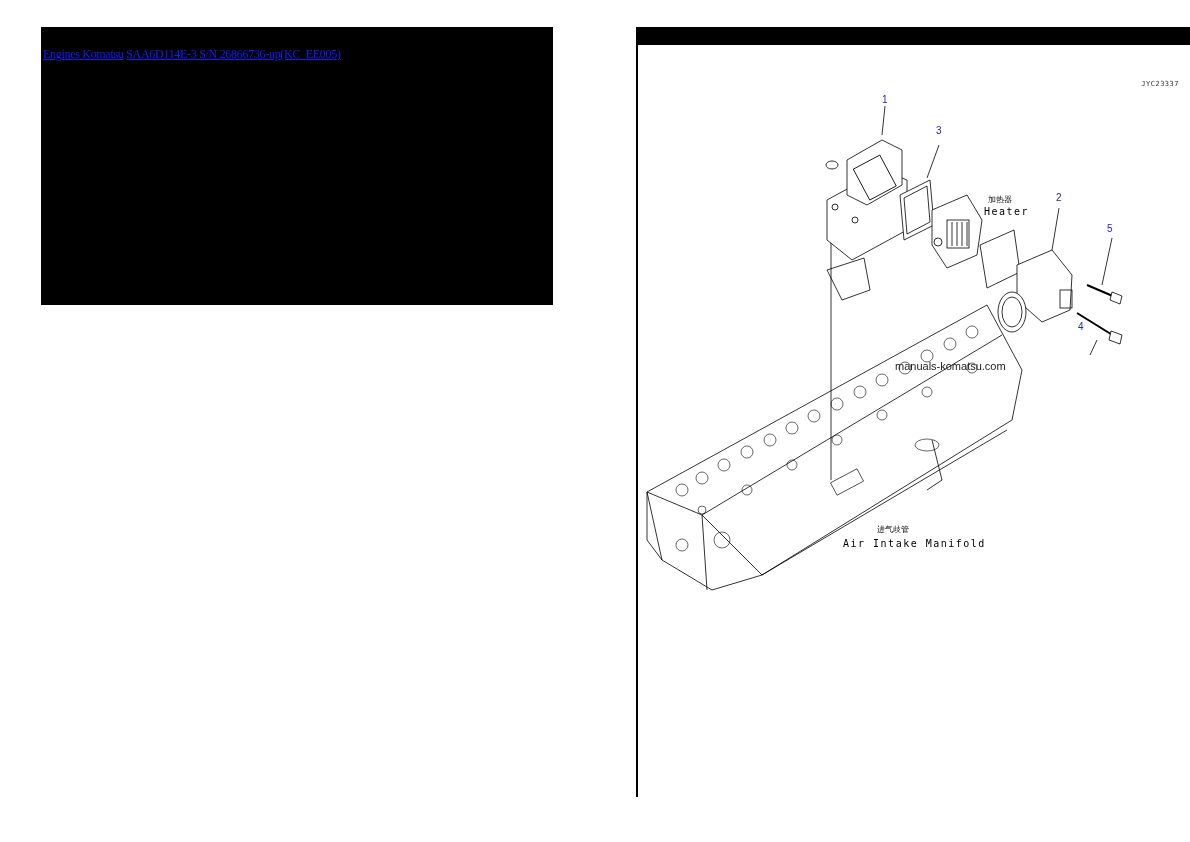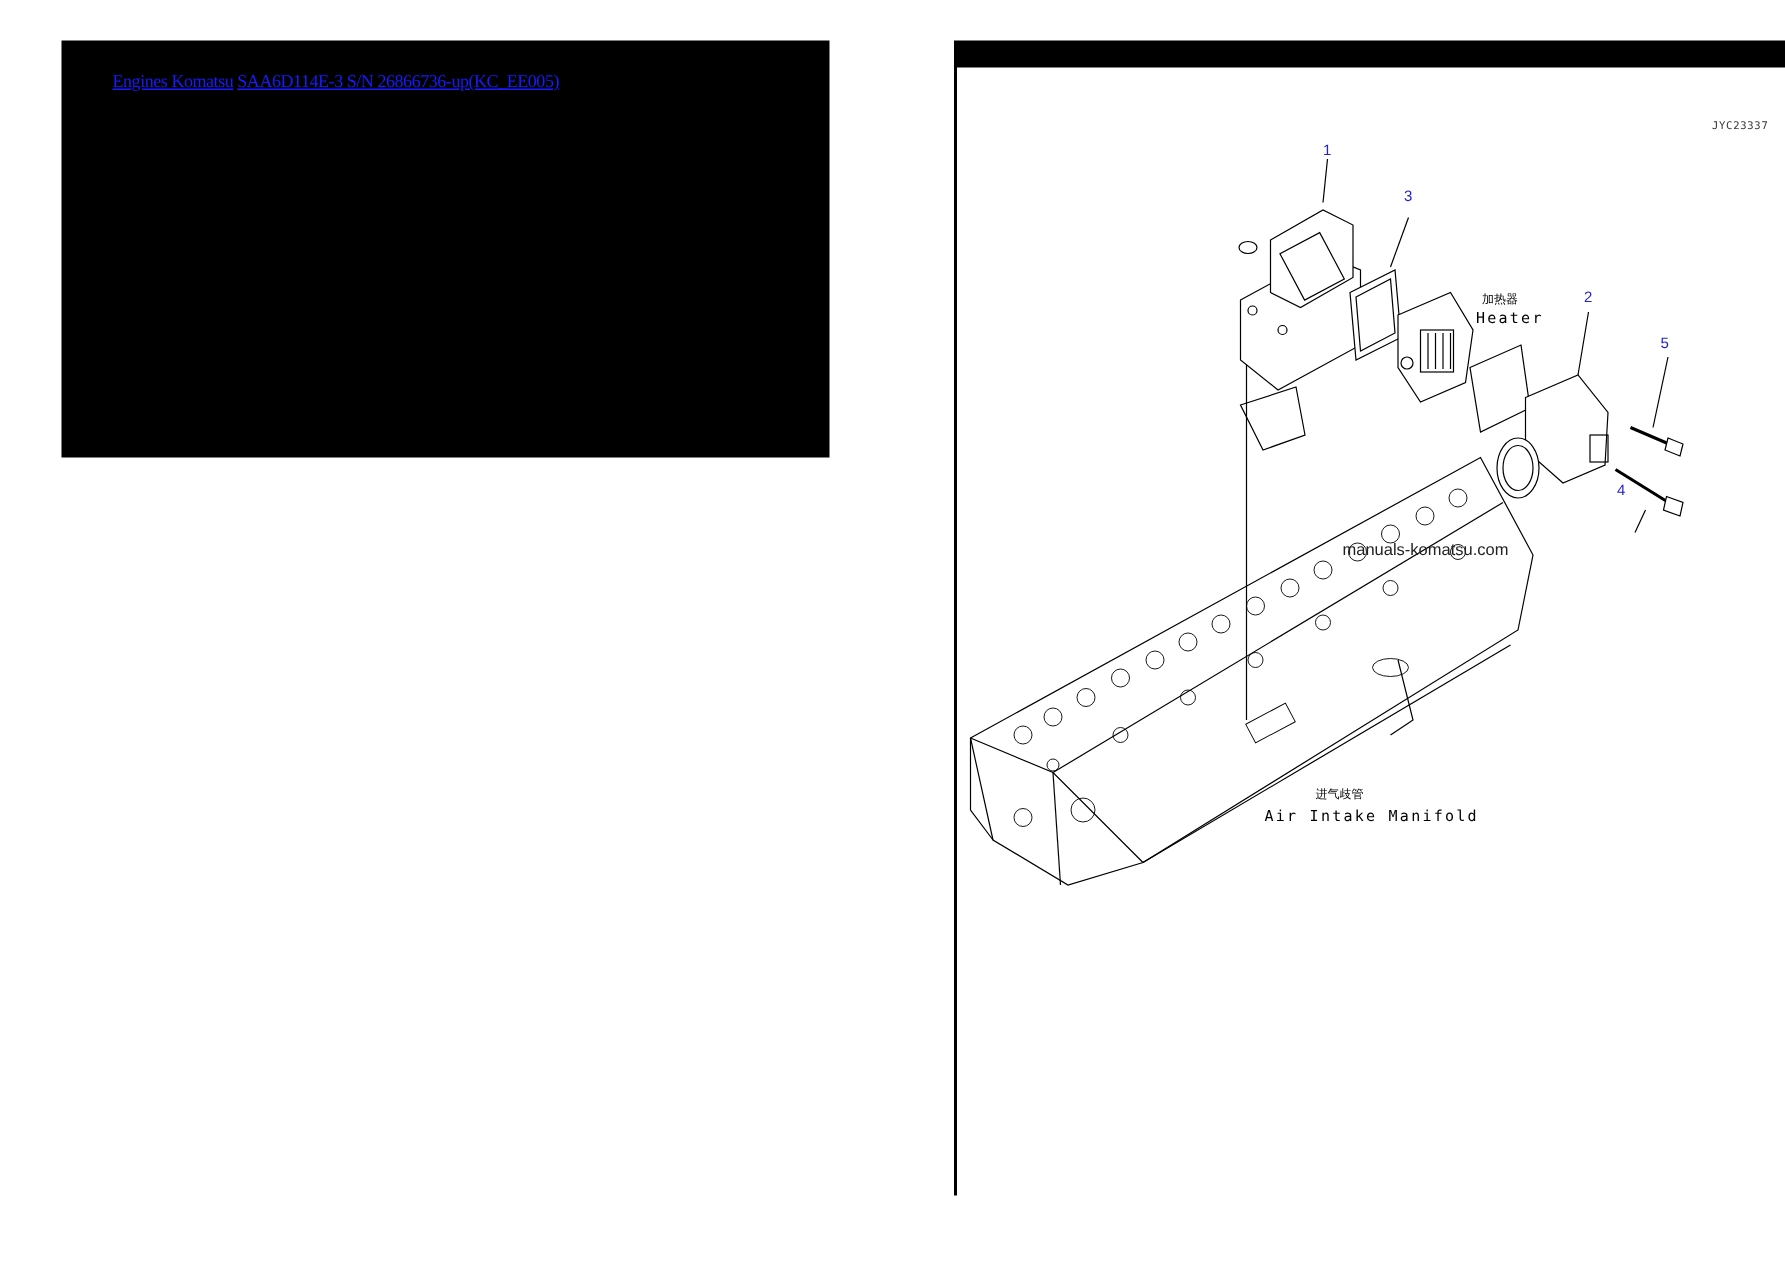--- a/index.html
+++ b/index.html
@@ -1,18 +1,18 @@
 <!DOCTYPE html>
 <html><head>
 <meta charset="utf-8">
 <style>
   html, body { margin:0; padding:0; background:#ffffff; }
   body { width:1190px; height:842px; position:relative; overflow:hidden; font-family:"Liberation Serif", serif; }
   .info-panel { position:absolute; left:41px; top:27px; width:512px; height:278px; background:#000000; }
-  .breadcrumb { position:absolute; left:2px; top:20px; font-size:12px; letter-spacing:-0.3px; white-space:nowrap;margin-left:32px; }
+  .breadcrumb { position:absolute; left:2px; top:20px; font-size:12px; letter-spacing:-0.3px; white-space:nowrap; }
   .breadcrumb a { color:#1a1aff; text-decoration:underline; cursor:pointer; }
   .diagram-panel { position:absolute; left:636px; top:27px; width:575px; height:770px; border-left:2px solid #000; border-right:2px solid #000; box-sizing:border-box; background:#fff; }
   .diagram-header { position:absolute; left:0; top:0; right:0; height:18px; background:#000; }
   .diagram-id { position:absolute; right:30px; top:53px; font-family:"DejaVu Sans Mono", monospace; font-size:7px; color:#333; letter-spacing:0.5px; }
   .diagram-svg { position:absolute; left:0; top:60px; }
   .callout { font-family:"Liberation Sans", sans-serif; font-size:10px; fill:#2222cc; }
   .lbl { font-family:"DejaVu Sans Mono", monospace; font-size:10px; fill:#000; letter-spacing:1.5px; }
   .lbl-cn { font-family:"DejaVu Sans", sans-serif; font-size:8px; fill:#000; }
   .wm { font-family:"Liberation Sans", sans-serif; font-size:11px; fill:#222; }
 </style>

